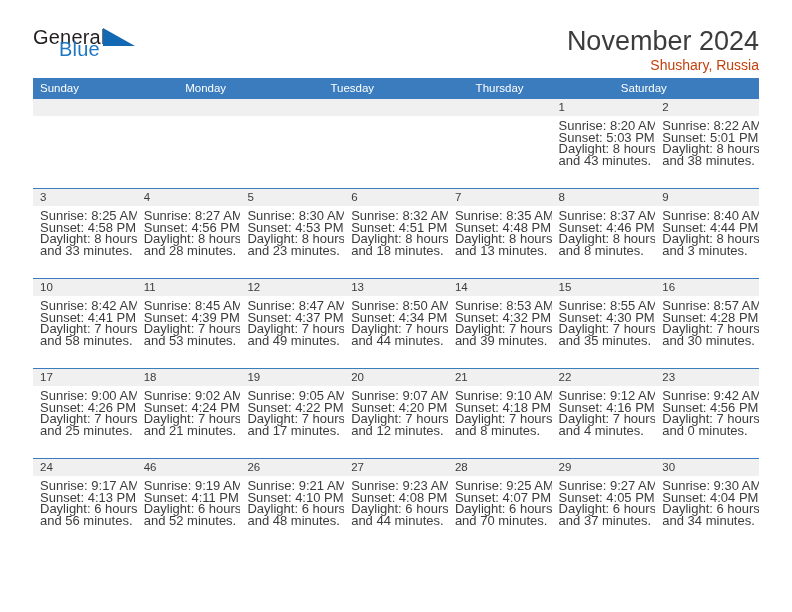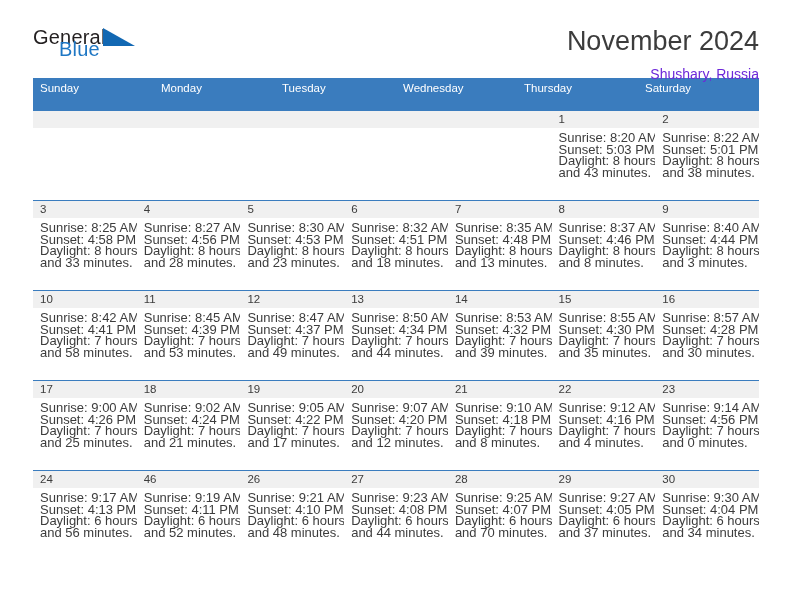--- a/index.html
+++ b/index.html
@@ -73,43 +73,42 @@
   }
   .cal-title {
     font-size: 27px;
     font-weight: normal;
     color: #3c3c3c;
     line-height: 1.15;
     white-space: nowrap;
   }
   .cal-subtitle {
     font-size: 14px;
-    color: #6d28d9;
-    margin-top: 9px;
+    color: #c2410c;
     white-space: nowrap;
   }
 
   
   .calendar {
     width: 726px;
     margin-top: 6px;
   }
 
   .weekday-row {
     display: flex;
     background: #3a7cbe;
   }
   .weekday {
     flex: 1 1 0;
     min-width: 0;
     color: #ffffff;
     font-size: 11.5px;
     padding: 5px 0 5px 7px;
     box-sizing: border-box;
-    height: 33px;
+    height: 21px;
     line-height: 11px;
     white-space: nowrap;
     overflow: hidden;
   }
 
   .week-row {
     display: flex;
     border-top: 1.5px solid #3a7cbe;
     height: 89px;
   }
@@ -167,21 +166,20 @@
     </div>
 
   </div>
 
   <div class="calendar">
 
     <div class="weekday-row">
       <div class="weekday">Sunday</div>
       <div class="weekday">Monday</div>
       <div class="weekday">Tuesday</div>
-      <div class="weekday">Wednesday</div>
       <div class="weekday">Thursday</div>
       <div class="weekday">Saturday</div>
     </div>
 
     <div id="weeks-container">
         <div class="week-row first">
           <div class="day-cell empty">
             <div class="day-number-band"></div>
           </div>
           <div class="day-cell empty">
@@ -396,21 +394,21 @@
             <div class="day-details">
               <div>Sunrise: 9:12 AM</div>
               <div>Sunset: 4:16 PM</div>
               <div>Daylight: 7 hours</div>
               <div>and 4 minutes.</div>
             </div>
           </div>
           <div class="day-cell">
             <div class="day-number-band">23</div>
             <div class="day-details">
-              <div>Sunrise: 9:14 AM</div>
+              <div>Sunrise: 9:42 AM</div>
               <div>Sunset: 4:56 PM</div>
               <div>Daylight: 7 hours</div>
               <div>and 0 minutes.</div>
             </div>
           </div>
         </div>
         <div class="week-row">
           <div class="day-cell">
             <div class="day-number-band">24</div>
             <div class="day-details">

